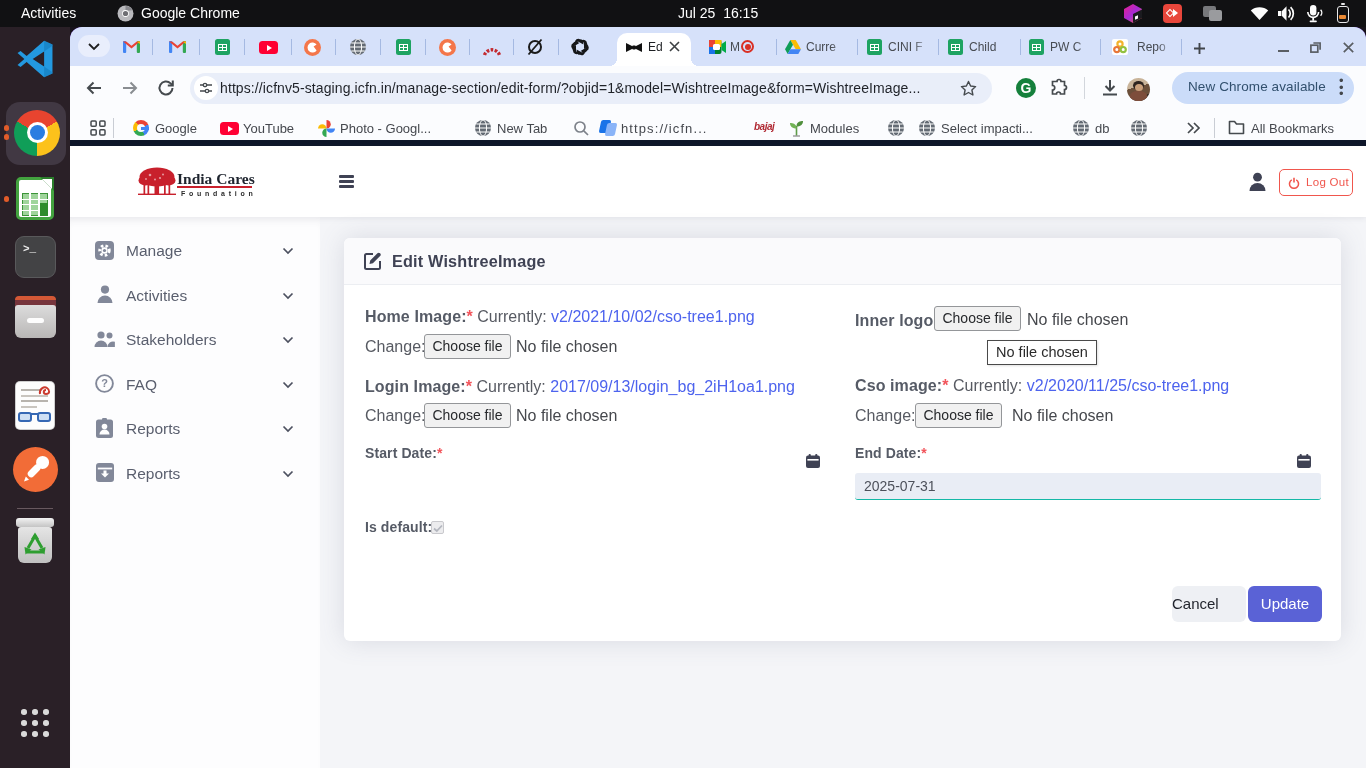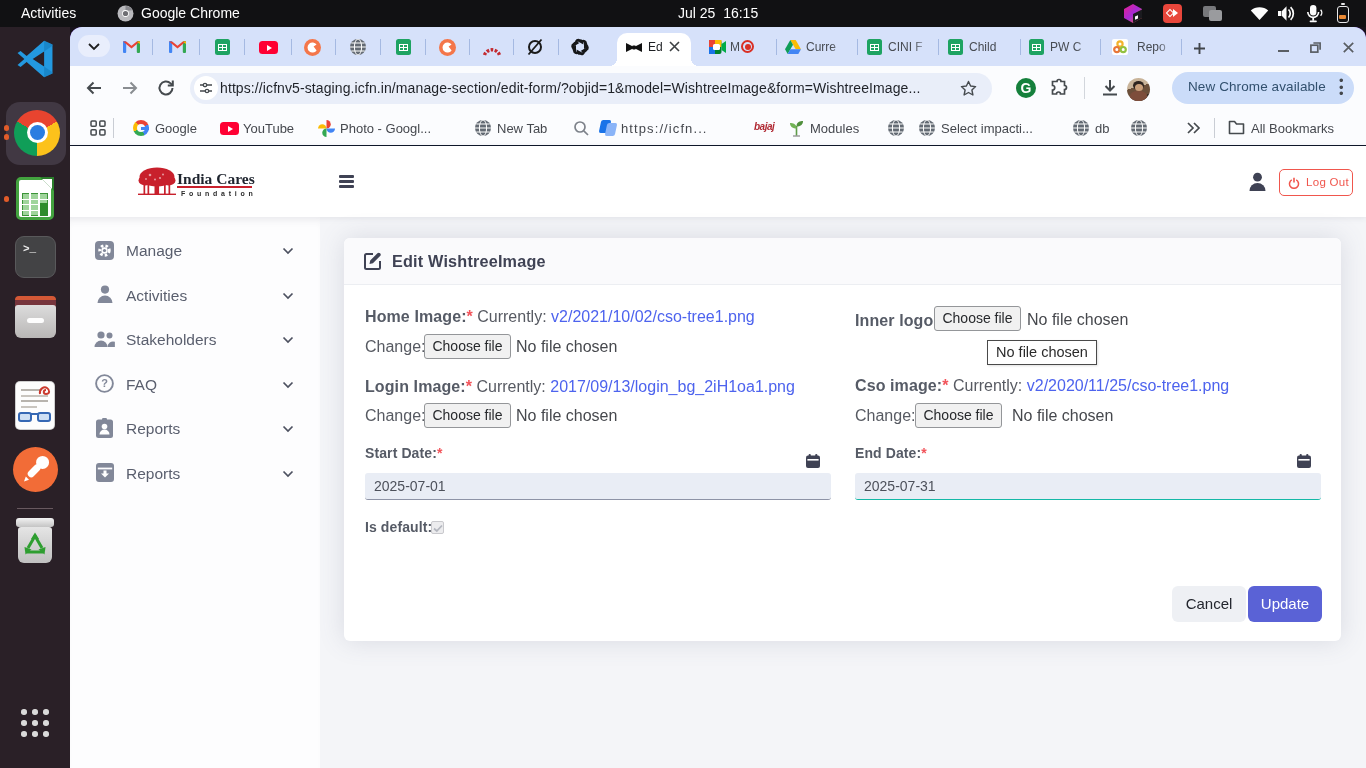--- a/index.html
+++ b/index.html
@@ -5,21 +5,21 @@
 #screen{position:relative;width:1366px;height:768px;overflow:hidden;background:#17121a;font-family:"Liberation Sans",sans-serif}
 .abs{position:absolute}
 
 #topbar{position:absolute;left:0;top:0;width:1366px;height:27px;background:#111113;color:#fff;font-size:14px}
 
 #dock{position:absolute;left:0;top:27px;width:70px;height:741px;background:#2a2027}
 
 #win{position:absolute;left:70px;top:27px;width:1296px;height:741px;background:#6d28d9;border-radius:12px 12px 0 0;overflow:hidden}
 #tabstrip{position:absolute;left:0;top:0;width:1296px;height:39px;background:#d6e1fa}
 #toolbar{position:absolute;left:0;top:39px;width:1296px;height:44px;background:#fbfcfe}
-#bookbar{position:absolute;left:0;top:83px;width:1296px;height:36px;background:#fbfcfe;border-bottom:1px solid #0f172a}
+#bookbar{position:absolute;left:0;top:83px;width:1296px;height:36px;background:#fbfcfe;border-bottom:6px solid #0f172a}
 .vsep{position:absolute;width:1px;height:16px;top:12px;background:#a5b9e2}
 .tabtxt{position:absolute;top:13px;font-size:12px;color:#474b52;white-space:nowrap;overflow:hidden}
 .bktxt{position:absolute;top:11px;font-size:13px;color:#45484e;white-space:nowrap}
 
 #page{position:absolute;left:0;top:119px;width:1296px;height:622px;background:#f4f5f8}
 #pheader{position:absolute;left:0;top:0;width:1296px;height:71px;background:#fff;box-shadow:0 1px 6px rgba(60,60,80,.10)}
 #sidebar{position:absolute;left:0;top:71px;width:250px;height:551px;background:#fdfdfe;box-shadow:inset 0 8px 8px -6px rgba(60,60,80,.12)}
 .mi-t{position:absolute;left:56px;font-size:15.5px;color:#5a5f6e}
 
 #card{position:absolute;left:274px;top:92px;width:997px;height:403px;background:#fff;border-radius:6px;box-shadow:0 0 26px rgba(95,100,130,.18)}
@@ -602,27 +602,26 @@
             <rect x="9.2" y="0" width="2.2" height="3.6" rx="1" fill="#3f4254"></rect>
             <rect x="1.4" y="5" width="11.2" height="1.6" fill="#fff"></rect>
           </svg>
     <div class="frow" style="left:511px;top:207px;font-size:14px"><span class="lbl">End Date:</span><span class="ast">*</span></div>
     <svg class="abs" style="left:953px;top:216px" width="14" height="14" viewBox="0 0 14 14">
             <rect x="0" y="1.6" width="14" height="12.4" rx="2" fill="#3f4254"></rect>
             <rect x="2.6" y="0" width="2.2" height="3.6" rx="1" fill="#3f4254"></rect>
             <rect x="9.2" y="0" width="2.2" height="3.6" rx="1" fill="#3f4254"></rect>
             <rect x="1.4" y="5" width="11.2" height="1.6" fill="#fff"></rect>
           </svg>
-    <div class="dinput" style="left:21px;top:235px;border-bottom:1.6px solid #8d93a6">2025-07-01</div>
     <div class="dinput" style="left:511px;top:235px;border-bottom:1px solid #14b8a6">2025-07-31</div>
     <div class="frow" style="left:21px;top:281px;font-size:14px"><span class="lbl">Is default:</span></div>
     <div class="abs" style="left:87px;top:283px;width:12.5px;height:12.5px;background:#ececee;border:1px solid #c9c9cd;border-radius:2px">
       <svg width="10" height="9" viewBox="0 0 10 9" style="position:absolute;left:1px;top:1.5px">
               <path d="M1 4.5 L3.8 7 L9 1.5" stroke="#b4b7bf" stroke-width="1.8" fill="none"></path>
             </svg>
     </div>
-    <div class="abs" style="left:828px;top:348px;width:74px;height:36px;background:#eef0f4;border-radius:6px;text-align:center;line-height:36px;font-size:15px;color:#23262e">Cancel</div>
+    <div class="abs" style="left:828px;top:348px;width:74px;height:36px;background:#eef0f4;border-radius:6px;line-height:36px;font-size:15px;color:#23262e">Cancel</div>
     <div class="abs" style="left:904px;top:348px;width:74px;height:36px;background:#5a62d6;border-radius:6px;text-align:center;line-height:36px;font-size:15px;color:#fff">Update</div>
   </div>
 </div>
 </div>
 
 </div>
 
 </body></html>

